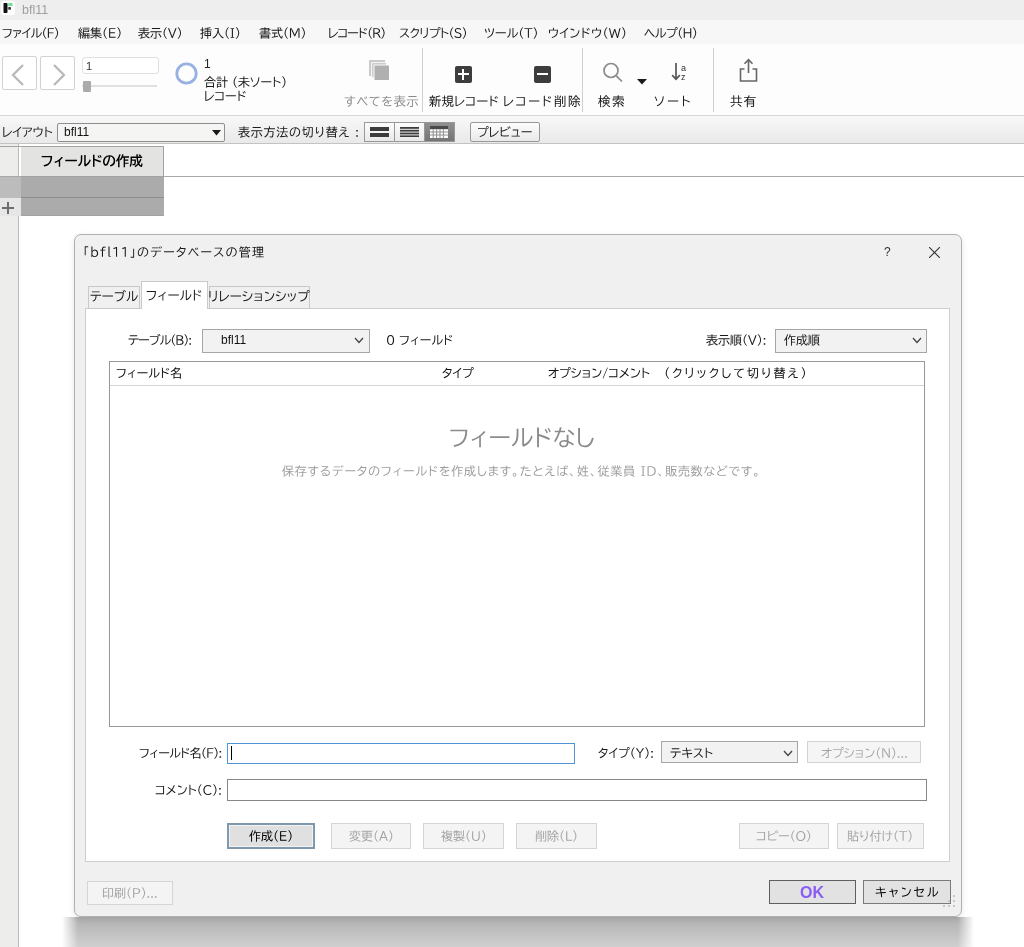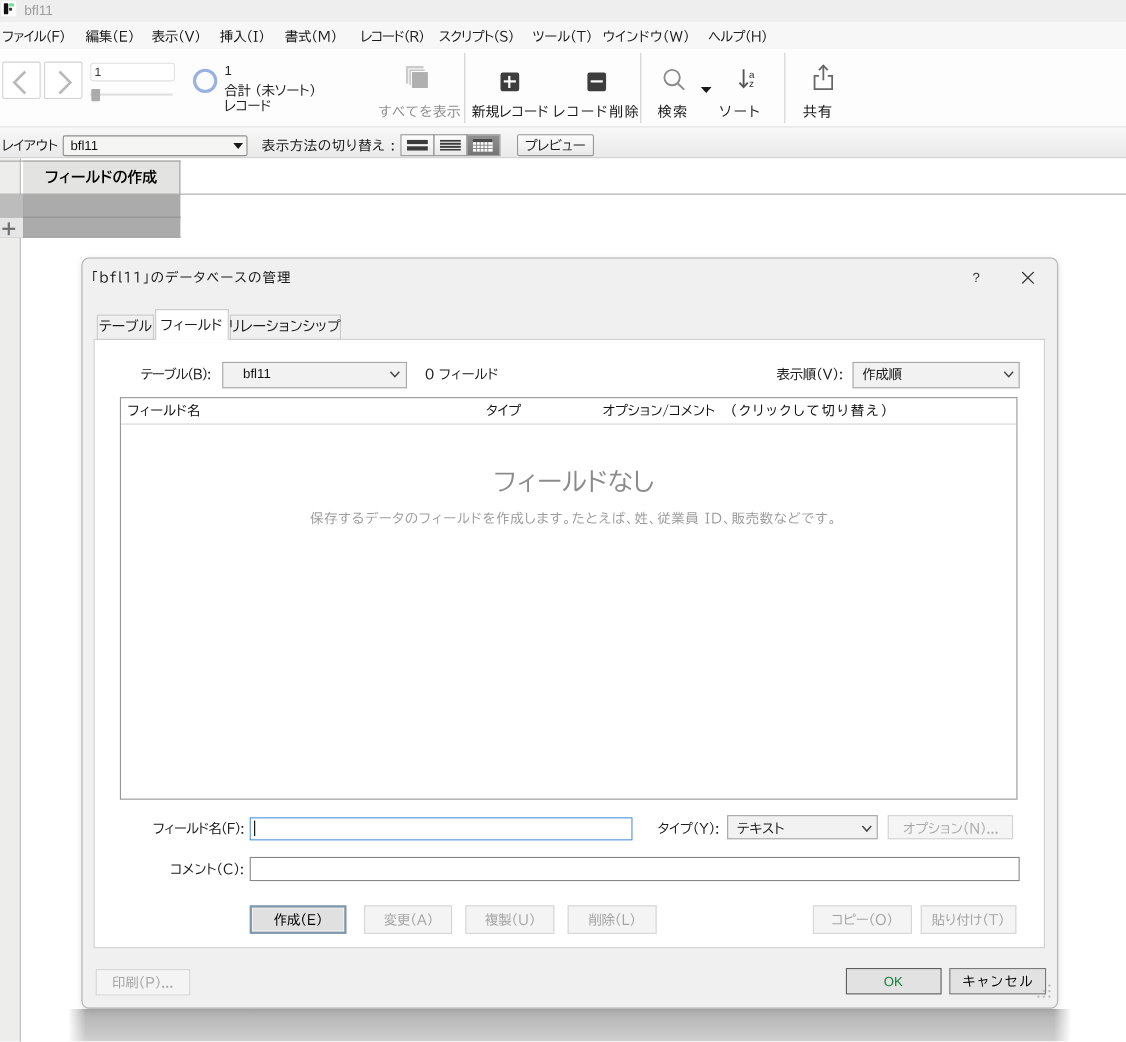--- a/index.html
+++ b/index.html
@@ -294,21 +294,21 @@
       </svg>
       <div style="position:absolute;left:763px;top:589px;width:87px;height:26px;background:#f4f4f4;border:1px solid #d5d5d5;box-sizing:border-box"></div>
       <svg style="position:absolute;left:773.4px;top:596.0px;overflow:visible" width="66.2" height="12.0" viewBox="0 0 11306.0 2048">
         <path fill="#a2a2a2" d="M839 141V1489H162V141ZM303 276V542H698V276ZM303 667V934H698V667ZM303 1057V1356H698V1057ZM1456 436H1978V579H1456V997H1880V1986H1724V1855H1121V1988H969V997H1298V65H1456ZM1121 1130V1714H1724V1130ZM45 1882Q204 1742 299 1528L428 1599Q310 1856 164 1992ZM803 1947Q682 1723 582 1595L698 1519Q825 1669 926 1853Z M2820 973Q2727 1138 2631 1227Q2547 1304 2485 1304Q2300 1304 2300 752Q2300 477 2364 157L2523 180Q2462 520 2462 756Q2462 1108 2516 1108Q2534 1108 2577 1063Q2662 973 2724 846ZM2736 1775Q3039 1691 3197 1507Q3381 1293 3381 867Q3381 561 3318 151L3484 135Q3551 536 3551 875Q3551 1394 3308 1636Q3137 1807 2824 1913Z M4372 577V1997H4214V863Q4210 869 4204 878Q4114 1025 3981 1179L3897 1028Q4097 796 4232 512Q4329 309 4413 43L4569 86Q4477 361 4372 577ZM5503 536H5843V683H5503V1800Q5503 1906 5452 1947Q5409 1980 5293 1980Q5131 1980 4991 1966L4958 1802Q5131 1827 5278 1827Q5322 1827 5333 1811Q5341 1798 5341 1761V683H4466V536H5341V67H5503ZM4921 1466Q4804 1173 4638 932L4771 846Q4943 1099 5062 1376Z M7215 131H7377V577H7768V722H7377V923Q7377 1219 7358 1351Q7324 1597 7154 1754Q7057 1844 6883 1920L6789 1795Q7051 1672 7139 1494Q7198 1375 7210 1170Q7215 1079 7215 933V722H6513V577H7215ZM6150 1859Q6100 1480 6100 1062Q6100 587 6156 157L6314 174Q6261 598 6261 1061Q6261 1482 6310 1837Z M8574 1997Q8391 1832 8274 1594Q8130 1301 8130 1023Q8130 708 8311 382Q8421 186 8574 51H8724Q8589 205 8508 335Q8300 667 8300 1025Q8300 1363 8486 1677Q8573 1825 8724 1997Z M8893 194H10277V362H9677V1853H9493V362H8893Z M10445 1997Q10579 1843 10661 1712Q10869 1381 10869 1025Q10869 685 10683 371Q10596 225 10445 51H10595Q10778 217 10895 454Q11039 747 11039 1024Q11039 1339 10857 1665Q10748 1862 10595 1997Z"></path>
       </svg>
       <div style="position:absolute;left:13px;top:647px;width:86px;height:24px;background:#f4f4f4;border:1px solid #d5d5d5;box-sizing:border-box"></div>
       <svg style="position:absolute;left:28.1px;top:653.0px;overflow:visible" width="55.8" height="12.0" viewBox="0 0 9525.0 2048">
         <path fill="#a2a2a2" d="M885 81 994 202Q712 297 326 361V794H928V937H326V1460H953V1603H326V1784H166V243Q188 240 226 235Q584 186 885 81ZM1880 196V1478Q1880 1592 1840 1631Q1799 1670 1670 1670Q1525 1670 1395 1652L1366 1480Q1549 1508 1651 1508Q1705 1508 1717 1482Q1724 1465 1724 1435V341H1217V1996H1057V196Z M2912 692V979H3273V1610Q3273 1683 3239 1717Q3205 1751 3125 1751Q3058 1751 2988 1743L2959 1606Q3041 1618 3087 1618Q3122 1618 3130 1603Q3136 1591 3136 1567V1106H2912V1997H2771V1106H2566V1772H2433V979H2771V692H2409L2408 745Q2406 1127 2363 1377Q2317 1643 2200 1853L2085 1735Q2202 1506 2235 1223Q2259 1026 2259 708V160H3232V692ZM3085 291H2411V561H3085ZM3436 215H3586V1492H3436ZM3811 100H3963V1804Q3963 1885 3928 1925Q3886 1972 3763 1972Q3653 1972 3530 1962L3500 1804Q3657 1823 3746 1823Q3793 1823 3803 1805Q3811 1791 3811 1753Z M4806 1997Q4623 1832 4506 1594Q4362 1301 4362 1023Q4362 708 4543 382Q4653 186 4806 51H4956Q4821 205 4740 335Q4532 667 4532 1025Q4532 1363 4718 1677Q4805 1825 4956 1997Z M5319 194H5874Q6122 194 6279 278Q6355 319 6407 385Q6508 512 6508 687Q6508 1206 5863 1206H5509V1853H5319ZM5509 354V1048H5824Q6071 1048 6182 972Q6301 892 6301 690Q6301 508 6165 423Q6055 354 5857 354Z M6759 1997Q6893 1843 6975 1712Q7183 1381 7183 1025Q7183 685 6997 371Q6910 225 6759 51H6909Q7092 217 7209 454Q7353 747 7353 1024Q7353 1339 7171 1665Q7062 1862 6909 1997Z M7763 1566H8050V1853H7763Z M8398 1566H8685V1853H8398Z M9033 1566H9320V1853H9033Z"></path>
       </svg>
       <div style="position:absolute;left:695px;top:646px;width:87px;height:24px;background:#e2e2e2;border:1px solid #5f5f5f;box-sizing:border-box"></div>
-      <div style="position:absolute;top:650.6px;font-size:12px;color:#15803d;font-weight:400;line-height:15px;white-space:pre;left:738px;transform:translateX(-50%);">OK</div>
+      <div style="position:absolute;top:650.6px;font-size:16px;color:#8b5cf6;font-weight:700;line-height:15px;white-space:pre;left:738px;transform:translateX(-50%);">OK</div>
       <div style="position:absolute;left:789px;top:646px;width:88px;height:24px;background:#e2e2e2;border:1px solid #7a7a7a;box-sizing:border-box"></div>
       <svg style="position:absolute;left:801.2px;top:652.0px;overflow:visible" width="63.6" height="12.0" viewBox="0 0 10848.333333333334 2048">
         <path fill="#000" d="M946 125 1008 499 1702 454 1710 602 1030 647 1102 1087 1845 1032 1858 1179 1127 1237 1231 1884 1067 1904 961 1249 133 1313 121 1161 936 1100 864 659 209 702 201 553 840 512 780 145Z M2958 450 3019 798 3781 678 3882 758Q3773 1197 3490 1450L3372 1351Q3517 1234 3610 1070Q3675 954 3701 837L3044 942L3208 1878L3056 1904L2888 966L2466 1034L2448 889L2864 823L2802 479Z M5191 638Q4905 508 4583 430L4636 274Q5021 366 5249 481ZM4599 1669Q5003 1633 5235 1546Q5836 1321 5992 510L6131 610Q6038 1050 5841 1308Q5625 1592 5251 1719Q5020 1797 4640 1839Z M7114 143H7277V614L8258 483L8361 583Q8188 1066 7845 1272L7724 1165Q7892 1072 8013 917Q8113 789 8162 643L7277 770V1503Q7277 1622 7346 1648Q7417 1674 7684 1674Q7951 1674 8248 1644V1812Q8010 1831 7759 1831Q7332 1831 7237 1792Q7114 1741 7114 1538V792L6681 854L6665 696L7114 637Z M9355 235H9517V585Q9517 906 9494 1077Q9464 1293 9394 1434Q9274 1678 9029 1835L8919 1708Q9191 1521 9279 1267Q9355 1050 9355 591ZM9853 178H10015V1634Q10228 1534 10385 1355Q10573 1140 10660 835L10785 962Q10675 1287 10474 1504Q10279 1713 9974 1845L9853 1741Z"></path>
       </svg>
       <svg style="position:absolute;left:868px;top:660px" width="16" height="16" viewBox="0 0 16 16">
         <circle cx="12" cy="2" r="1.1" fill="#bdbdbd"></circle>
         <circle cx="12" cy="7" r="1.1" fill="#bdbdbd"></circle>
         <circle cx="7" cy="7" r="1.1" fill="#bdbdbd"></circle>
         <circle cx="12" cy="12" r="1.1" fill="#bdbdbd"></circle>
         <circle cx="7" cy="12" r="1.1" fill="#bdbdbd"></circle>

